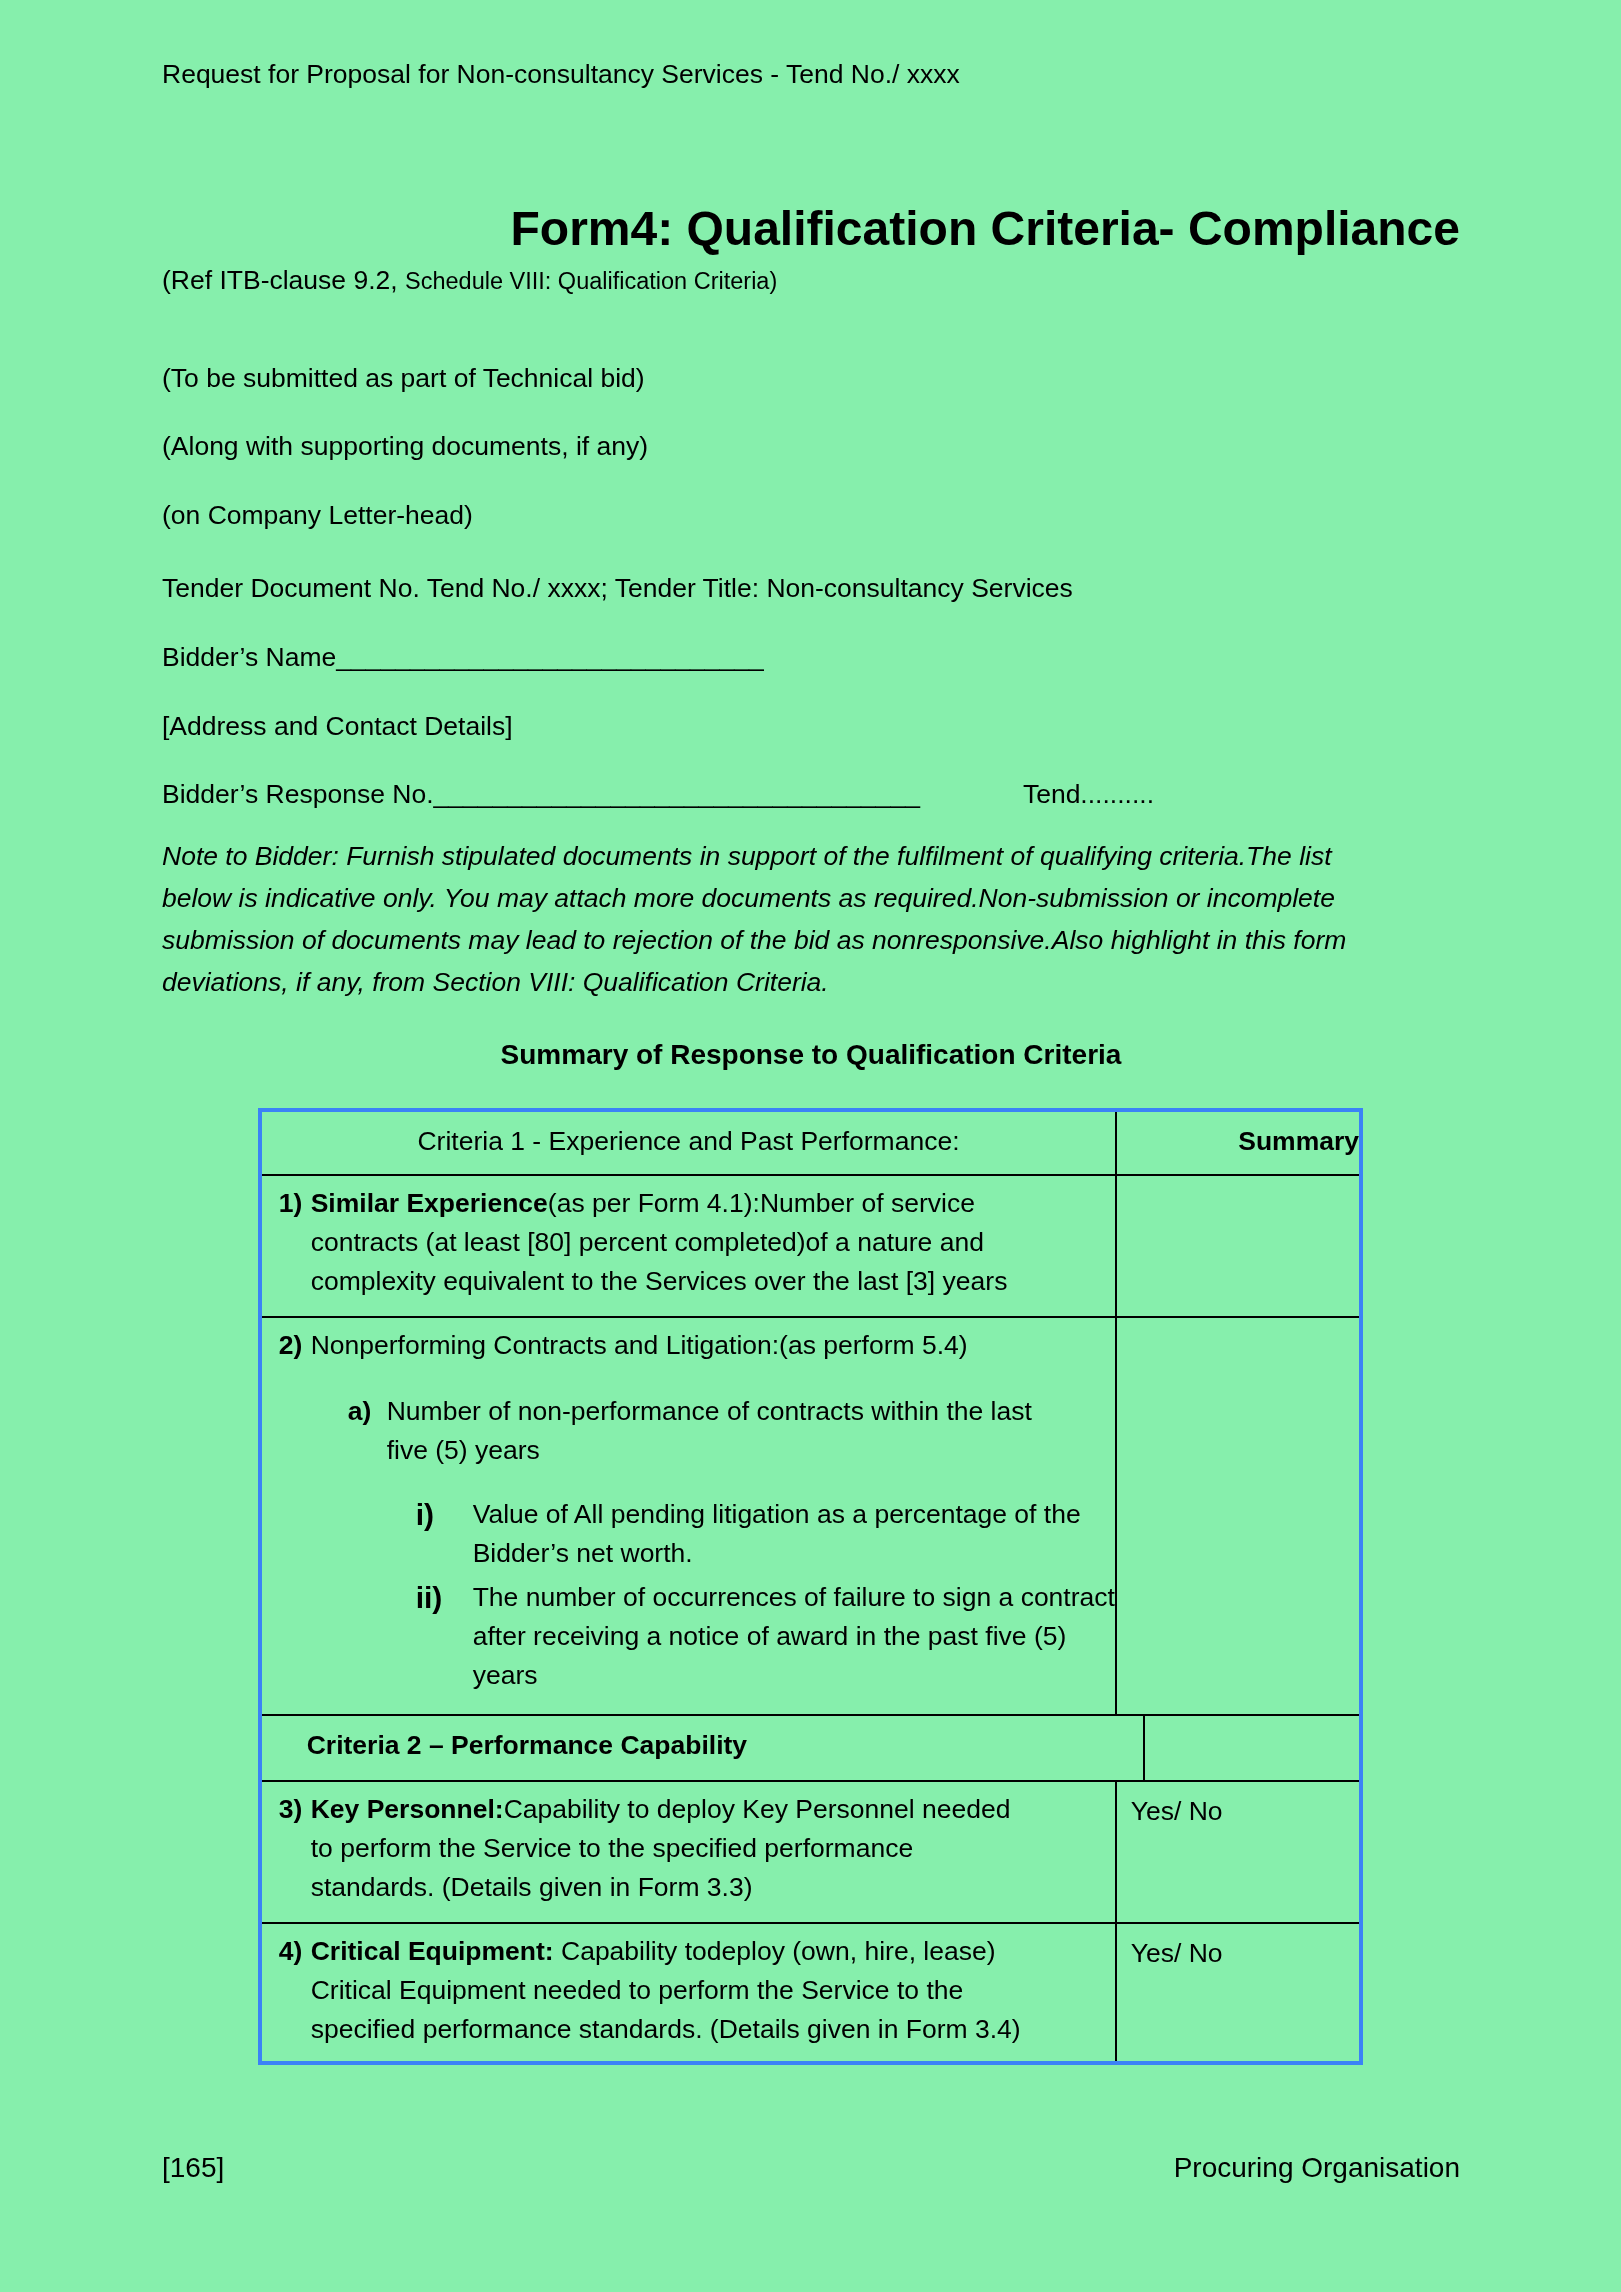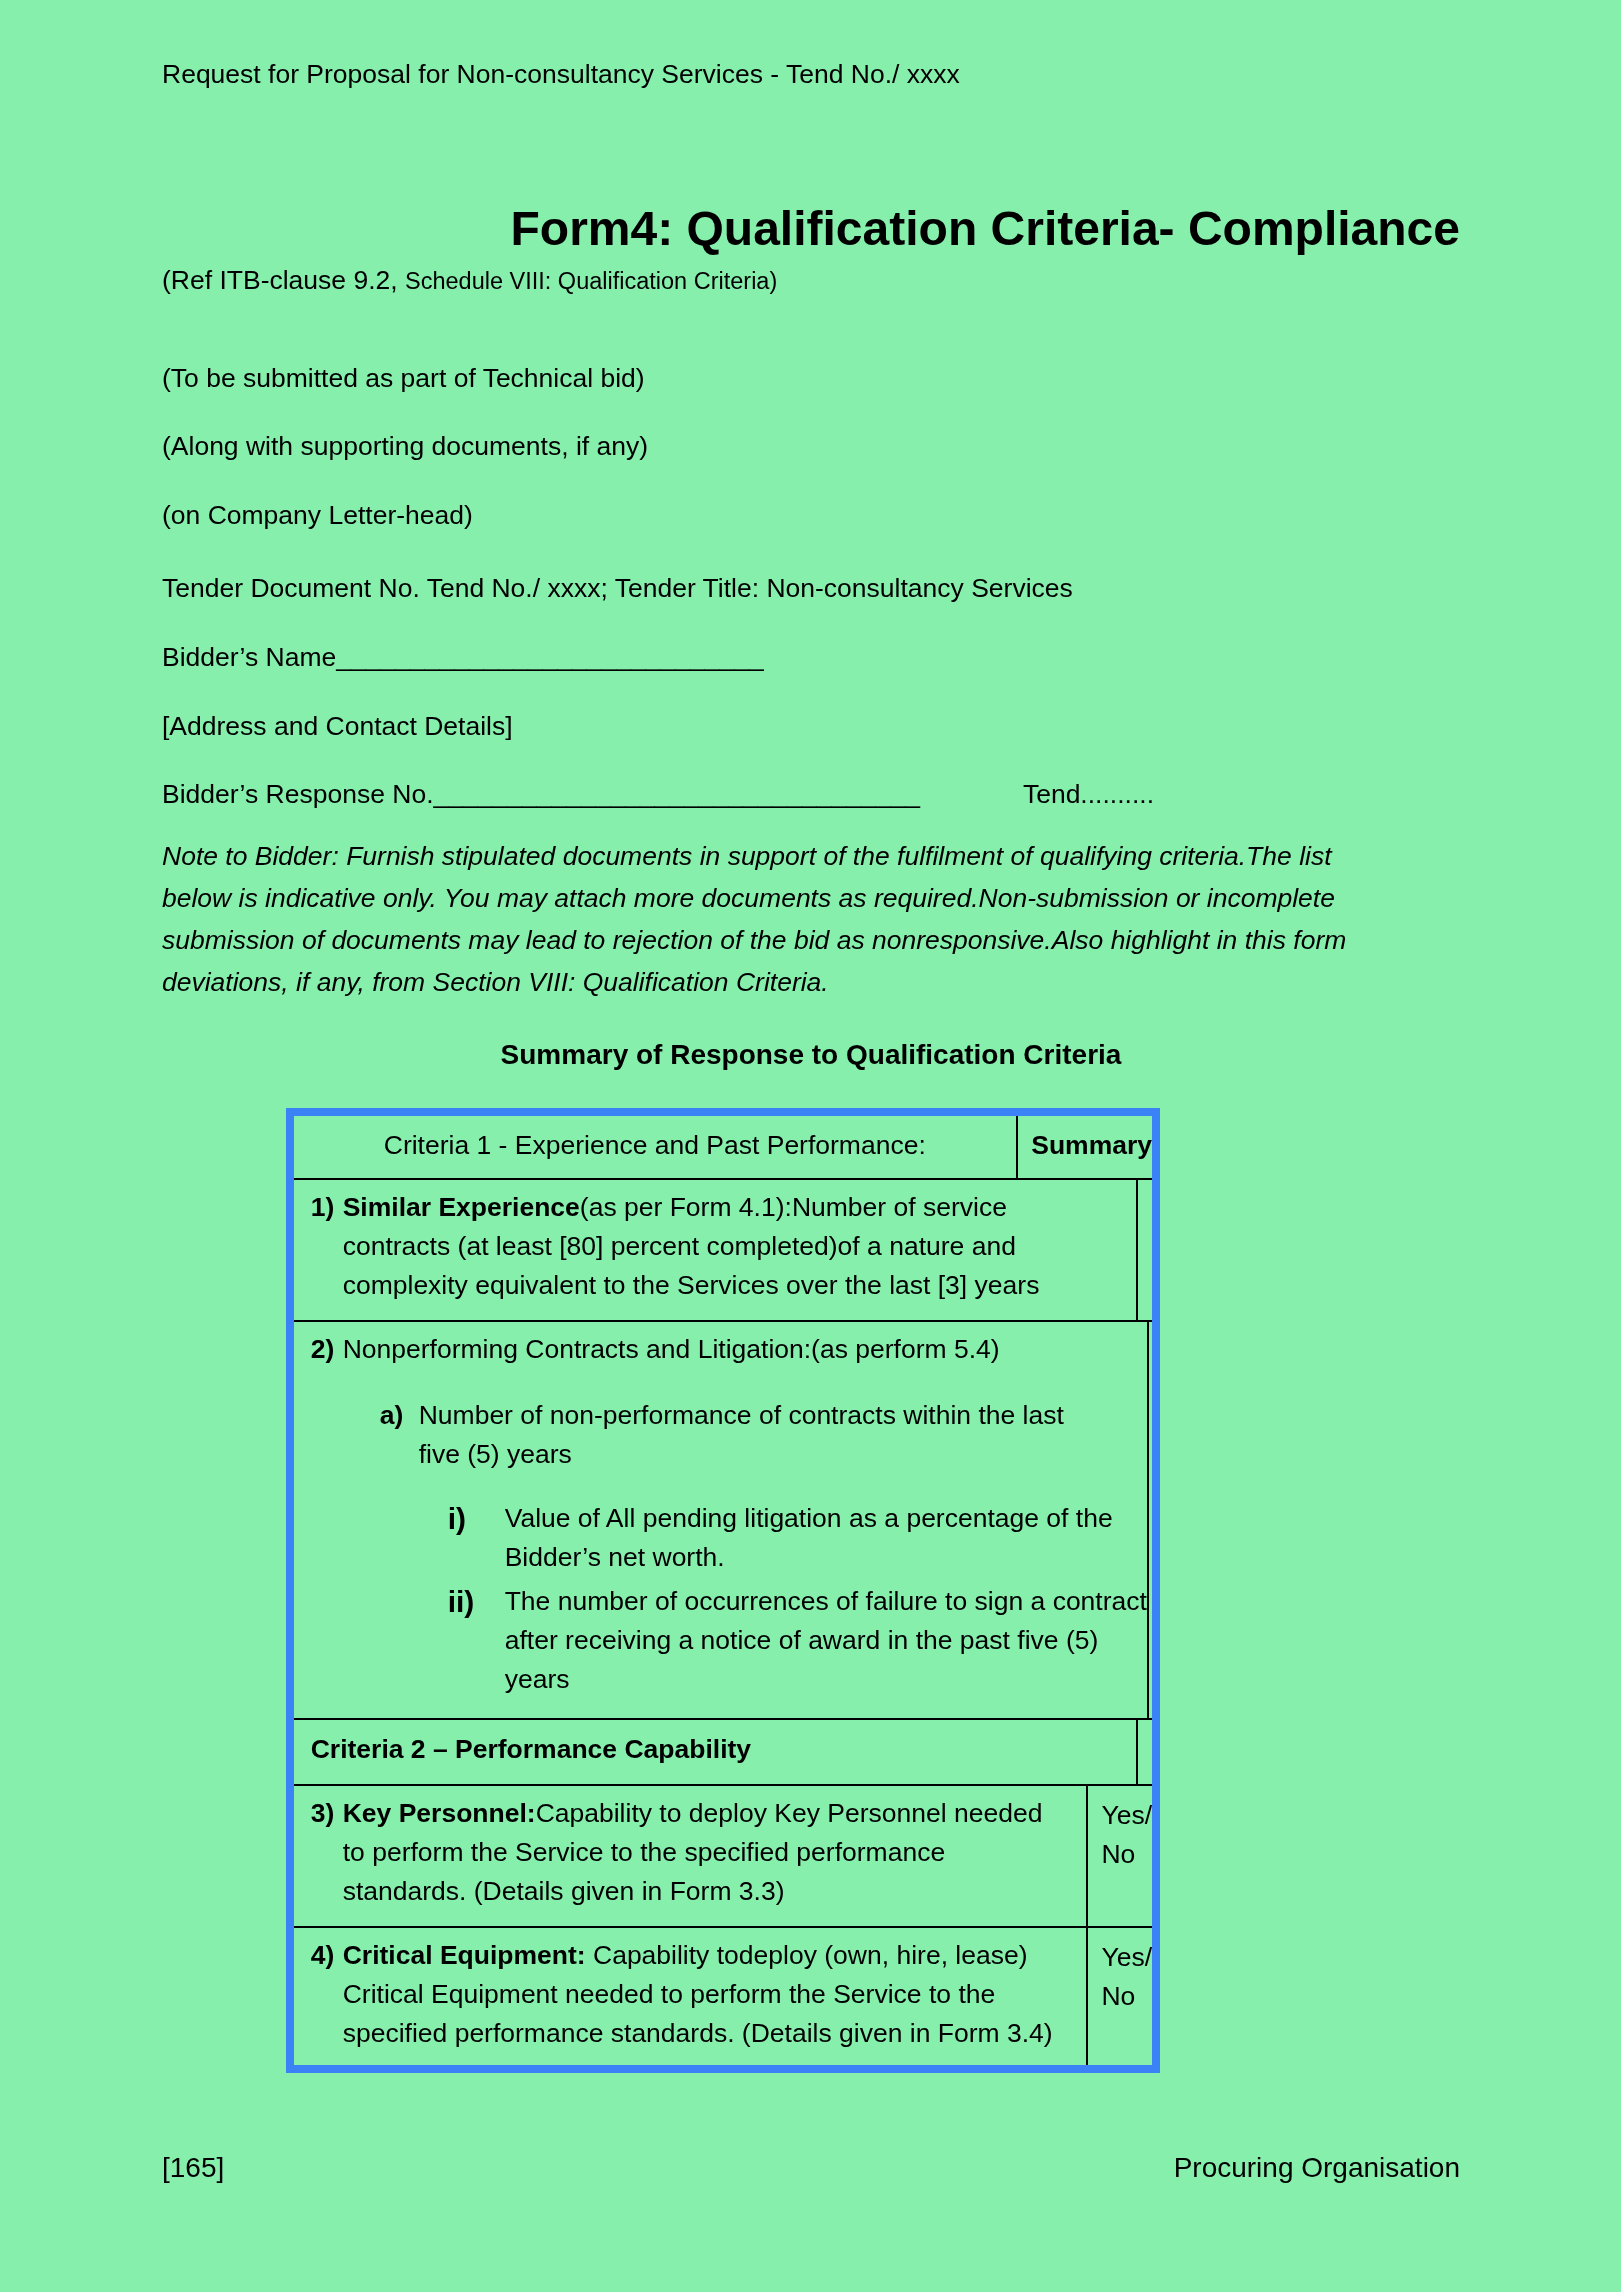--- a/index.html
+++ b/index.html
@@ -23,34 +23,34 @@
   .tender{top:571px;}
   .name-line{top:640px;}
   .address{top:709px;}
   .refno{top:777px;}
   .date-label{margin-left:103px;}
   .note{top:835px;width:1186px;font-style:italic;font-size:26.5px;line-height:42px;}
   .tbl-heading{top:1037px;text-align:center;font-size:28px;font-weight:bold;}
 
   
   .qtable{
-    position:absolute;top:1108px;left:258px;width:874px;
-    border:8px solid #3b82f6;box-sizing:border-box;
-    font-size:26.5px;line-height:39px;margin-left:28px;
+    position:absolute;top:1108px;left:258px;width:1105px;
+    border:4px solid #3b82f6;box-sizing:border-box;
+    font-size:26.5px;line-height:39px;
   }
   .trow{display:flex;border-bottom:2.9px solid #000;box-sizing:border-box;}
   .trow:last-child{border-bottom:none;}
   .c1{width:855px;border-right:2px solid #000;box-sizing:border-box;padding:7.8px 0 0 16.7px;}
   .c2{flex:1;box-sizing:border-box;padding:9.8px 0 0 13.7px;}
   .rowhead{min-height:64px;}
   .rowhead .c1{padding:9.8px 0 0 0;text-align:center;}
   .rowhead .c2{font-weight:bold;text-align:right;}
   .row1{min-height:142px;}
   .row2{min-height:398px;}
-  .rowc2{min-height:66px;}
+  .rowc2{min-height:66px;padding-left:28px;}
   .rowc2 .c1{font-weight:bold;padding-top:9.8px;}
   .row3{min-height:142px;}
   .row4{min-height:137px;}
   .item{display:flex;}
   .num{width:32px;flex-shrink:0;font-weight:bold;}
   .body{box-sizing:border-box;}
   .w730{width:716px;}
   .sub-a{margin-top:27.4px;margin-left:69px;}
   .sub-a .num{width:39px;}
   .sub-a .body{width:667px;}

